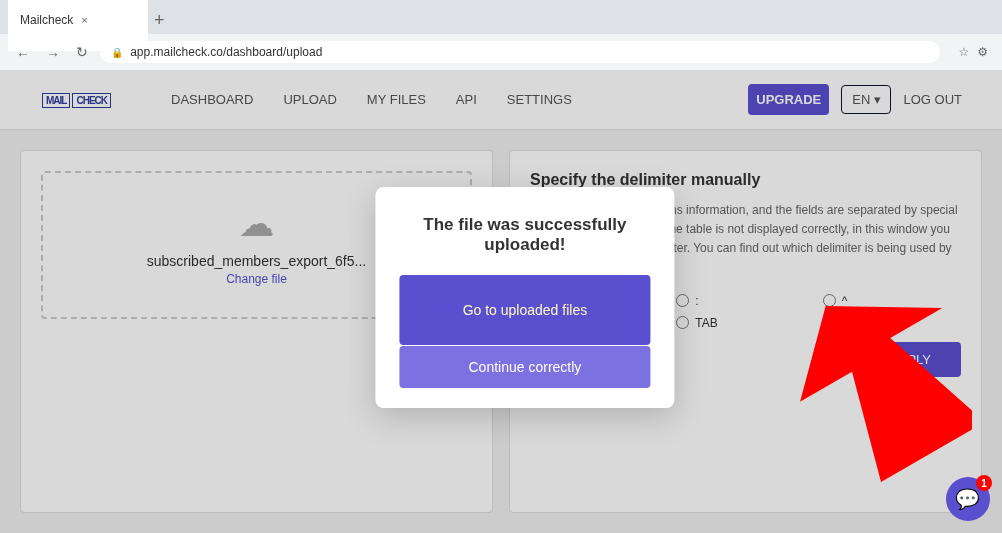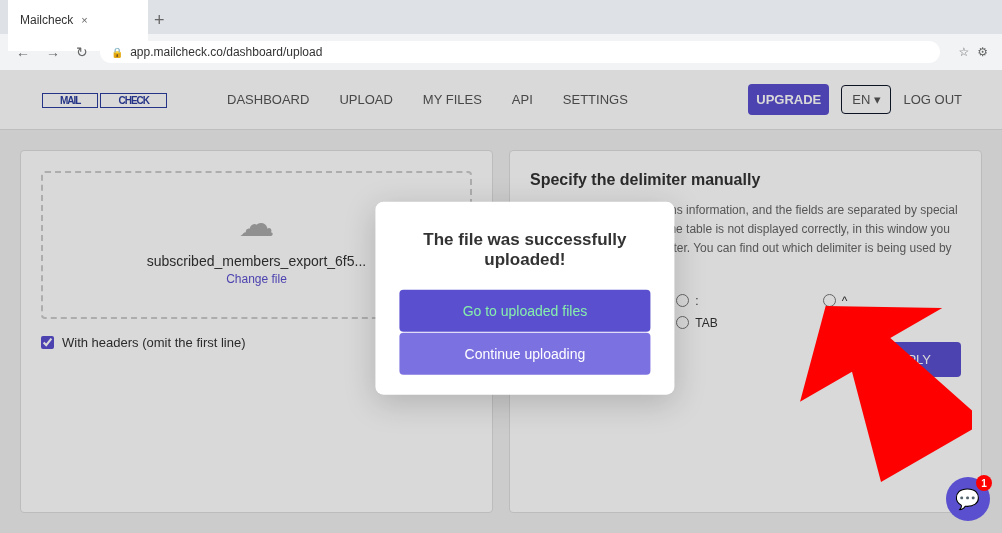--- a/index.html
+++ b/index.html
@@ -15,21 +15,21 @@
     .url-icon { font-size: 10px; color: #666; }
     .toolbar-icons { display: flex; align-items: center; gap: 4px; margin-left: 8px; }
     .toolbar-icon { font-size: 12px; color: #666; padding: 2px; }
 
     
     .page { background: #f0f0f0; height: calc(533px - 70px); position: relative; }
 
     
     .header { background: white; display: flex; align-items: center; padding: 0 40px; height: 60px; border-bottom: 1px solid #e0e0e0; }
     .logo { font-size: 22px; font-weight: bold; color: #2c3e9e; letter-spacing: -1px; margin-right: 60px; }
-    .logo span { font-size: 10px; border: 1.5px solid #2c3e9e; padding: 1px 17px; margin-left: 2px; vertical-align: middle; }
+    .logo span { font-size: 10px; border: 1.5px solid #2c3e9e; padding: 1px 3px; margin-left: 2px; vertical-align: middle; }
     .nav { display: flex; gap: 30px; flex: 1; }
     .nav-item { font-size: 13px; color: #555; text-decoration: none; font-weight: 500; cursor: pointer; }
     .header-actions { display: flex; align-items: center; gap: 12px; }
     .upgrade-btn { background: #5a4fcf; color: white; border: none; padding: 8px 8px; border-radius: 4px; font-size: 13px; cursor: pointer; font-weight: 600; }
     .lang-btn { background: none; border: 1px solid #0f172a; padding: 6px 10px; border-radius: 4px; font-size: 13px; cursor: pointer; color: #555; }
     .logout-btn { background: none; border: none; font-size: 13px; color: #555; cursor: pointer; font-weight: 500; }
 
     
     .main-content { display: flex; gap: 0; padding: 20px; height: calc(100% - 60px); }
 
@@ -48,21 +48,21 @@
     .panel-title { font-size: 16px; font-weight: 600; color: #333; margin-bottom: 12px; }
     .panel-desc { font-size: 12px; color: #666; line-height: 1.6; margin-bottom: 16px; }
     .radio-grid { display: grid; grid-template-columns: 1fr 1fr 1fr; gap: 8px; margin-bottom: 12px; }
     .radio-item { display: flex; align-items: center; gap: 6px; font-size: 12px; color: #333; }
     .apply-btn { background: #5a4fcf; color: white; border: none; padding: 10px 30px; border-radius: 4px; font-size: 13px; cursor: pointer; float: right; }
 
     
     .modal-overlay { position: absolute; top: 0; left: 0; right: 0; bottom: 0; background: rgba(0,0,0,0.15); z-index: 10; }
     .modal { position: absolute; top: 50%; left: 50%; transform: translate(-42%, -52%); background: white; border-radius: 8px; padding: 28px 24px 20px; width: 299px; text-align: center; box-shadow: 0 8px 32px rgba(0,0,0,0.18); z-index: 20; }
     .modal-title { font-size: 17px; font-weight: 600; color: #333; margin-bottom: 20px; }
-    .modal-btn-primary { background: #5a4fcf; color: #86efac; border: none; width: 100%; padding: 13px; border-radius: 4px; font-size: 14px; cursor: pointer; margin-bottom: 1px; font-weight: 500; }
+    .modal-btn-primary { background: #5a4fcf; color: #fef9c3; border: none; width: 100%; padding: 27px; border-radius: 4px; font-size: 14px; cursor: pointer; margin-bottom: 1px; font-weight: 500; }
     .modal-btn-secondary { background: #7c71e0; color: white; border: none; width: 100%; padding: 13px; border-radius: 4px; font-size: 14px; cursor: pointer; font-weight: 500; }
 
     
     .red-arrow { position: absolute; bottom: 30px; right: 30px; z-index: 15; pointer-events: none; }
 
     
     .chat-bubble { position: absolute; bottom: 12px; right: 12px; z-index: 30; background: #5a4fcf; border-radius: 50%; width: 44px; height: 44px; display: flex; align-items: center; justify-content: center; cursor: pointer; }
     .chat-icon { color: white; font-size: 20px; }
     .chat-badge { position: absolute; top: -2px; right: -2px; background: red; color: white; border-radius: 50%; width: 16px; height: 16px; font-size: 10px; display: flex; align-items: center; justify-content: center; font-weight: bold; }
   </style>
@@ -113,24 +113,20 @@
   </div>
 
   <div class="main-content">
 
     <div class="left-panel">
       <div class="upload-area">
         <div class="upload-icon">☁</div>
         <div class="file-name">subscribed_members_export_6f5...</div>
         <a class="change-link">Change file</a>
       </div>
-      <div class="checkbox-row">
-        <input type="checkbox" checked="" style="">
-        <label class="checkbox-label">With headers (omit the first line)</label>
-      </div>
     </div>
 
     <div class="right-panel">
       <div class="panel-title">Specify the delimiter manually</div>
       <div class="panel-desc">csv is a text file that contains information, and the fields are separated by special characters — delimiter. If the table is not displayed correctly, in this window you can select or enter a delimiter. You can find out which delimiter is being used by opening it in a text editor.</div>
       <div class="radio-grid">
         <div class="radio-item">
             <input type="radio" name="delim" style=""> 
             <span>;</span>
           </div>
@@ -157,21 +153,21 @@
       </div>
       <button class="apply-btn">APPLY</button>
     </div>
   </div>
 
   <div class="modal-overlay"></div>
 
   <div class="modal">
     <div class="modal-title">The file was successfully uploaded!</div>
     <button class="modal-btn-primary">Go to uploaded files</button>
-    <button class="modal-btn-secondary">Continue uploading</button>
+    <button class="modal-btn-secondary">Continue correctly</button>
   </div>
 
   <div class="red-arrow">
     <svg width="220" height="220" viewBox="0 0 220 220">
       <polygon points="120,20 220,80 160,80 200,200 80,200 110,90 50,90" fill="red" transform="rotate(-30, 110, 110)"></polygon>
     </svg>
   </div>
 
   <div class="chat-bubble">
     <span class="chat-icon">💬</span>

